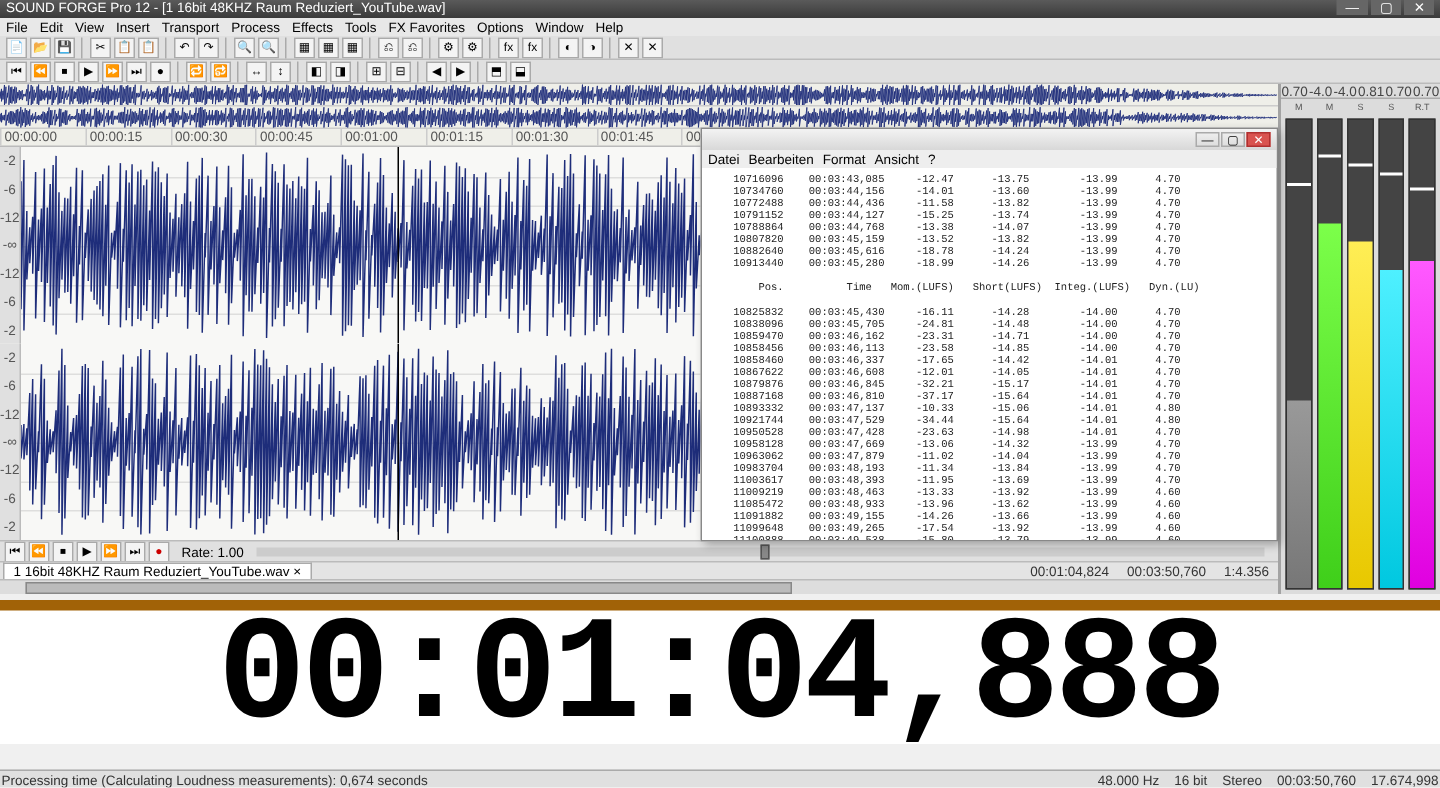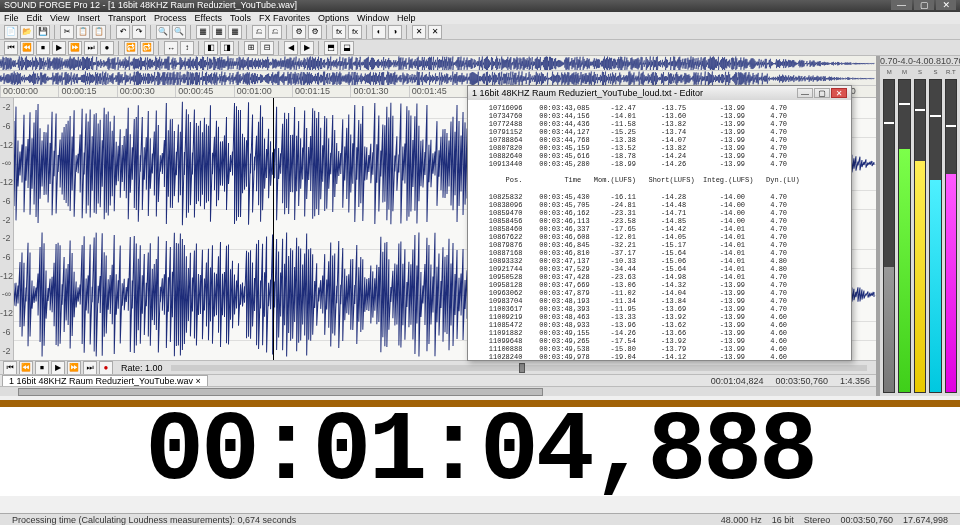--- a/index.html
+++ b/index.html
@@ -25,42 +25,42 @@
 .chcanvas{flex:1;background:#f8f8f6;position:relative;overflow:hidden;}
 .chcanvas svg{position:absolute;inset:0;}
 .hline{position:absolute;left:0;right:0;height:1px;background:rgba(0,0,0,0.1);}
 .cursor{position:absolute;top:0;bottom:0;width:1px;background:#000;}
 .transport{height:14px;background:#e0e0e0;border-top:1px solid #bbb;display:flex;align-items:center;gap:2px;padding:0 3px;font-size:8px;}
 .tabbar{height:12px;background:#e4e4e4;border-top:1px solid #bbb;display:flex;align-items:center;font-size:7px;}
 .tabbar .tab{background:#fff;border:1px solid #aaa;border-bottom:none;padding:0 6px;margin-left:2px;}
 .tabbar .right{margin-left:auto;display:flex;gap:12px;padding-right:6px;color:#333;}
 .scrolltrack{height:10px;background:#ddd;border-top:1px solid #bbb;position:relative;}
 .scrollthumb{position:absolute;top:1px;left:2%;width:60%;height:8px;background:#bbb;border:1px solid #888;}
-.meterbay{width:84px;background:#dcdcdc;border-left:4px solid #a3a3a3;display:flex;flex-direction:column;}
+.meterbay{width:108px;background:#dcdcdc;border-left:2px solid #a3a3a3;display:flex;flex-direction:column;}
 .meterhead{height:10px;font-size:6px;display:flex;justify-content:space-around;color:#444;border-bottom:1px solid #aaa;align-items:center;}
 .meters{flex:1;display:flex;gap:3px;padding:3px;}
 .mcol{flex:1;display:flex;flex-direction:column;}
 .mcol .mlabel{height:10px;font-size:6px;text-align:center;color:#555;}
 .mcol .mbar{flex:1;background:#444;position:relative;border:1px solid #333;}
 .mfill{position:absolute;bottom:0;left:0;right:0;}
 .m-grey{background:linear-gradient(#999,#777);}
 .m-green{background:linear-gradient(#7cff4a,#3fcf1a);}
 .m-yellow{background:linear-gradient(#ffee55,#e8c800);}
 .m-cyan{background:linear-gradient(#4ef0ff,#00c8e0);}
 .m-mag{background:linear-gradient(#ff5aff,#e000e0);}
 .mpeak{position:absolute;left:0;right:0;height:2px;background:#fff;}
 .editor{position:absolute;left:467px;top:85px;width:385px;height:276px;border:1px solid #888;background:#fff;box-shadow:2px 2px 6px rgba(0,0,0,0.3);display:flex;flex-direction:column;}
 .editor .etitle{height:14px;background:linear-gradient(#f3f3f3,#d8d8d8);display:flex;align-items:center;padding:0 4px;font-size:8px;}
 .editor .etitle .ewc{margin-left:auto;display:flex;gap:1px;}
 .editor .etitle .ewc span{width:16px;height:10px;display:flex;align-items:center;justify-content:center;border:1px solid #aaa;font-size:8px;cursor:pointer;}
 .editor .etitle .ewc .cls{background:#d9534f;color:#fff;border-color:#b03030;}
 .editor .emenu{height:12px;background:#eee;display:flex;gap:6px;padding:0 4px;align-items:center;font-size:8px;}
 .editor .ebody{flex:1;overflow:auto;padding:4px;font-family:"Courier New",monospace;font-size:7px;white-space:pre;line-height:1.15;color:#222;}
 .bigtime{position:absolute;left:0;right:0;top:400px;height:96px;background:#fff;border-top:7px solid #a16207;display:flex;align-items:center;justify-content:center;font-family:"Courier New",monospace;font-size:98px;font-weight:bold;letter-spacing:-3px;}
-.status{position:absolute;left:0;right:0;bottom:0;height:12px;background:#e0e0e0;border-top:1px solid #aaa;display:flex;align-items:center;font-size:7px;color:#333;padding:0 12px;}
+.status{position:absolute;left:0;right:0;bottom:0;height:12px;background:#e0e0e0;border-top:1px solid #aaa;display:flex;align-items:center;font-size:7px;color:#333;padding:0 1px;}
 .status .r{margin-left:auto;display:flex;gap:10px;}
 </style>
 </head>
 <body>
 
 <div class="titlebar">
   <span>SOUND FORGE Pro 12 - [1 16bit 48KHZ Raum Reduziert_YouTube.wav]</span>
   <div class="wincontrols">
     <span>—</span>
     <span>▢</span>
@@ -291,26 +291,32 @@
             <div class="mfill m-mag" style="height: 70%;"></div>
             <div class="mpeak" style="bottom: 85%;"></div>
           </div>
         </div>
       </div>
   </div>
 </div>
 
 <div class="editor">
   <div class="etitle">
-    <span>1 16bit 48KHZ Raum Reduziert_YouTube_loud.txt - Editor</span>
     <div class="ewc">
       <span>—</span>
       <span>▢</span>
       <span class="cls">✕</span>
     </div>
+  </div>
+  <div class="emenu">
+    <span>Datei</span>
+    <span>Bearbeiten</span>
+    <span>Format</span>
+    <span>Ansicht</span>
+    <span>?</span>
   </div>
   <div class="ebody" id="ebody">    10716096    00:03:43,085     -12.47      -13.75        -13.99      4.70
     10734760    00:03:44,156     -14.01      -13.60        -13.99      4.70
     10772488    00:03:44,436     -11.58      -13.82        -13.99      4.70
     10791152    00:03:44,127     -15.25      -13.74        -13.99      4.70
     10788864    00:03:44,768     -13.38      -14.07        -13.99      4.70
     10807820    00:03:45,159     -13.52      -13.82        -13.99      4.70
     10882640    00:03:45,616     -18.78      -14.24        -13.99      4.70
     10913440    00:03:45,280     -18.99      -14.26        -13.99      4.70
 

